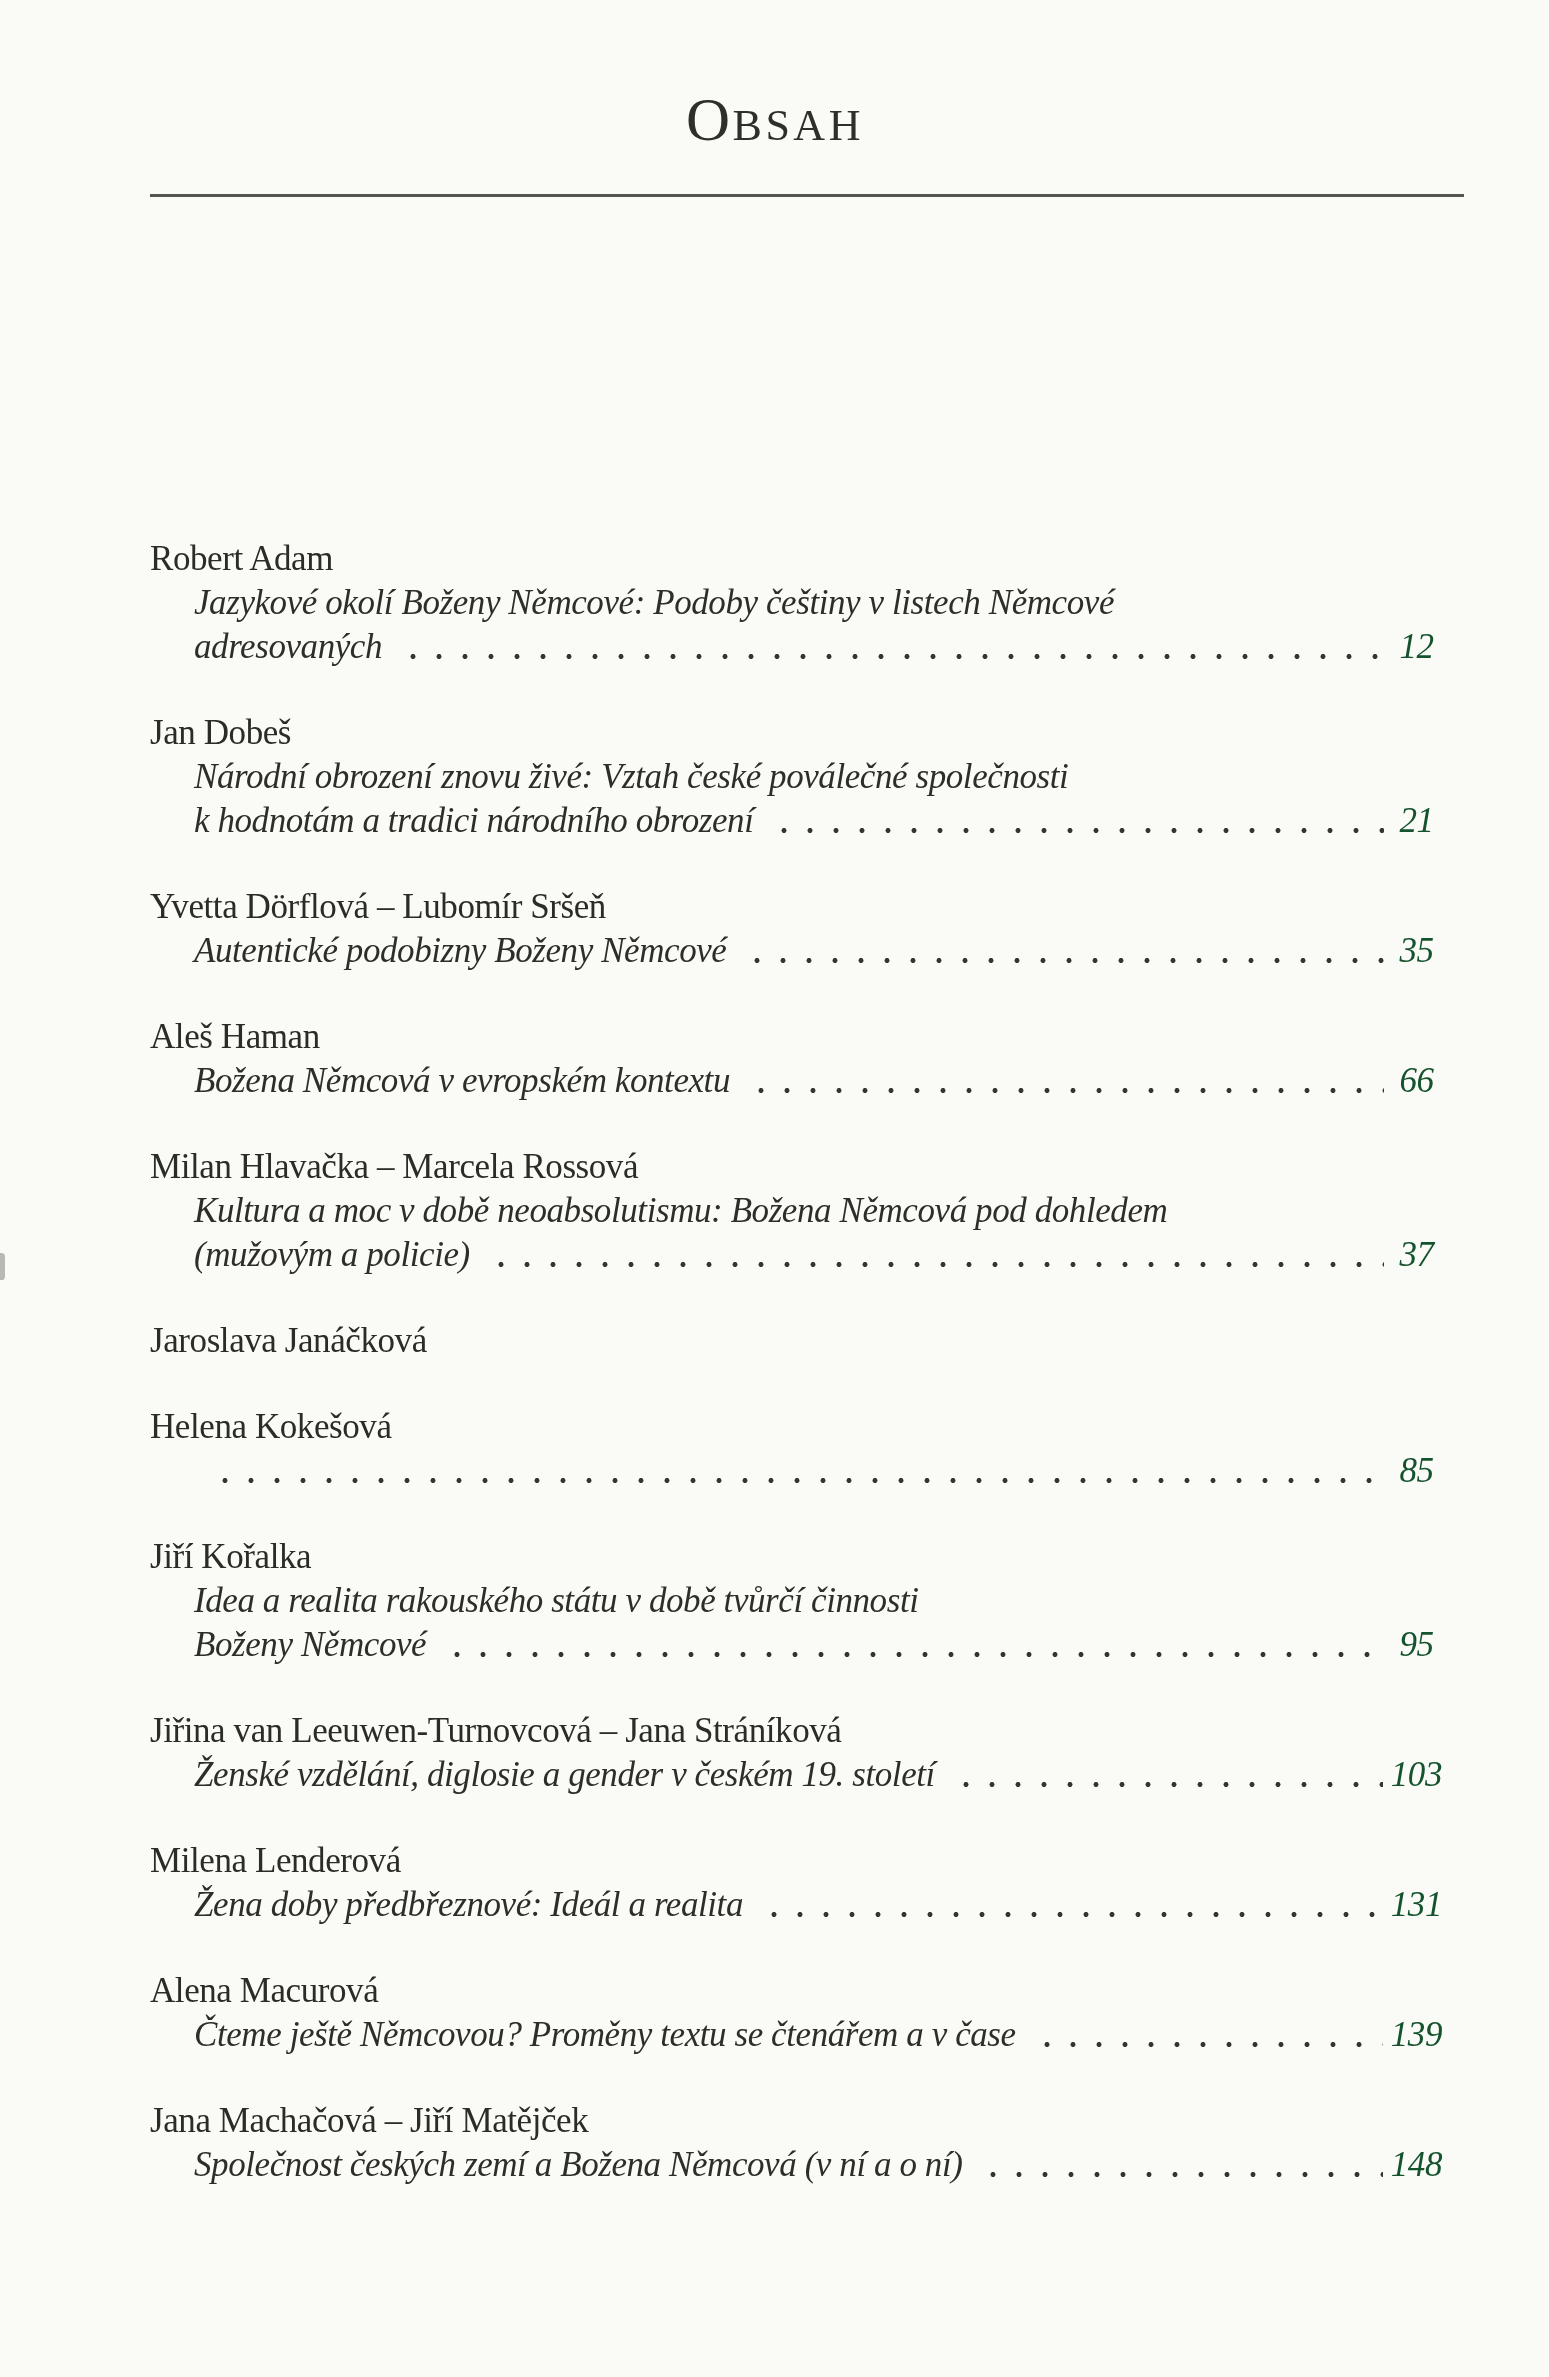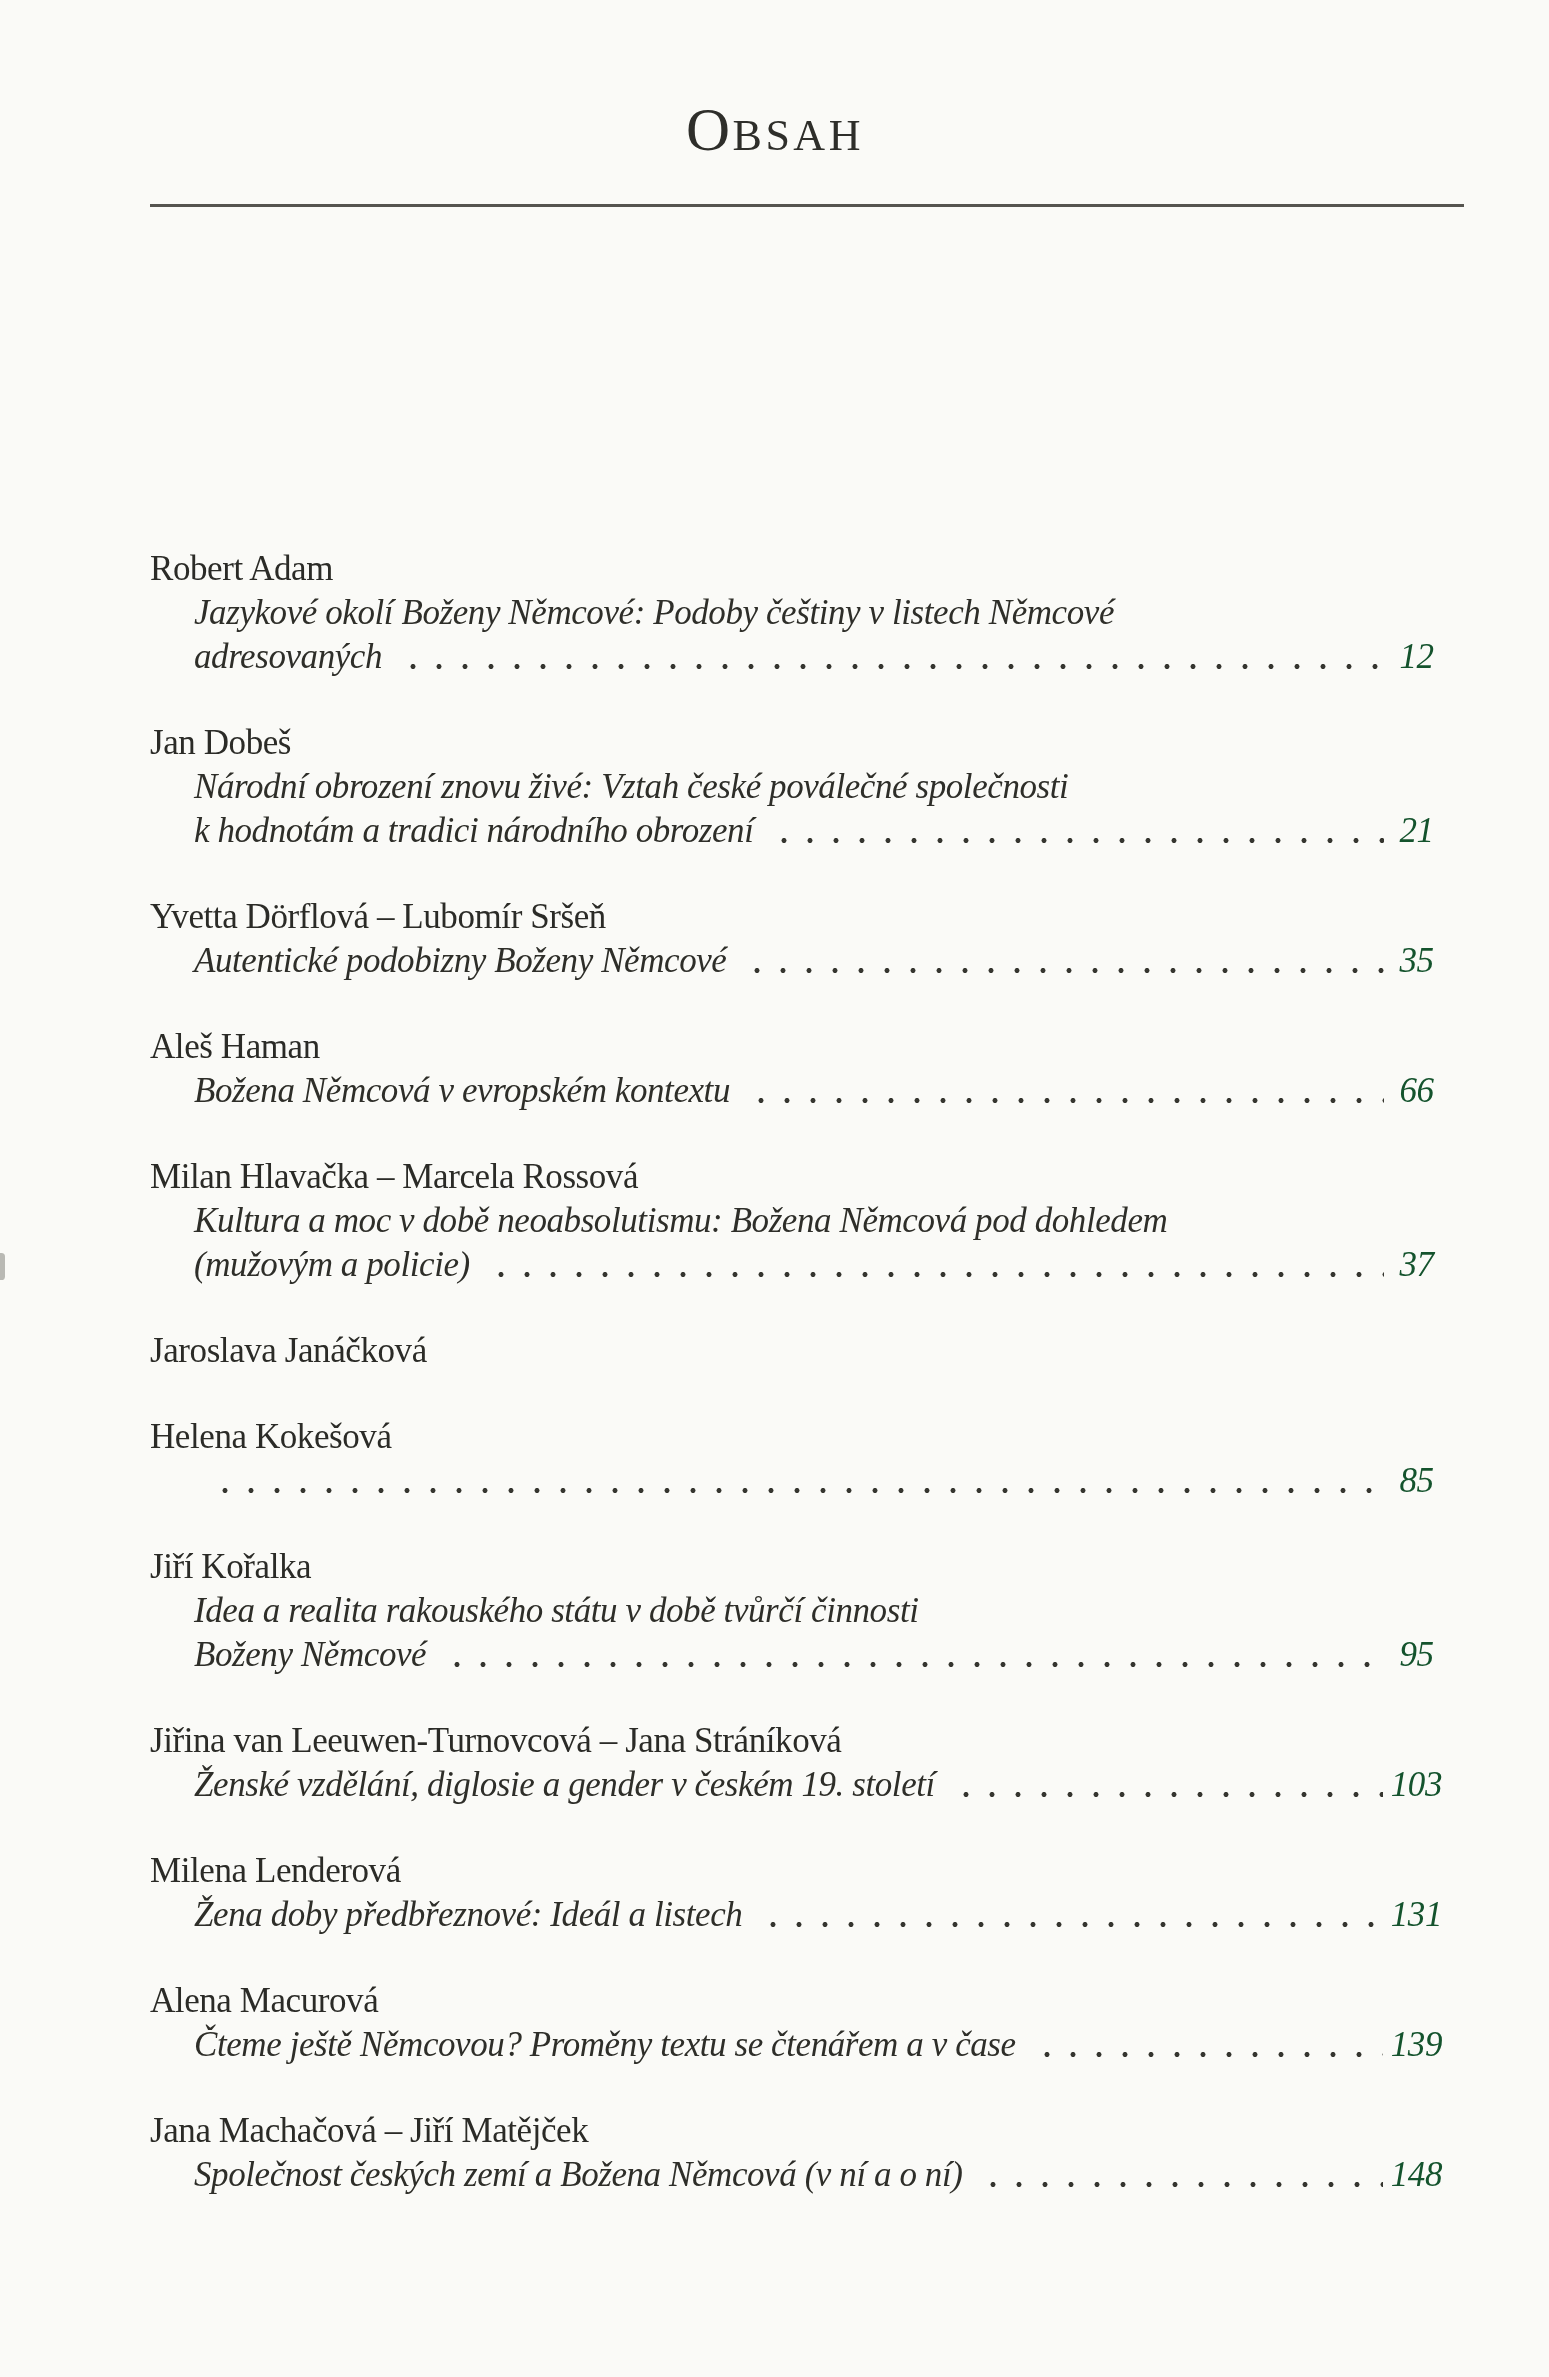--- a/index.html
+++ b/index.html
@@ -6,21 +6,21 @@
   body {
     width: 1550px;
     height: 2377px;
     background: #fafaf7;
     color: #2b2b27;
     font-family: "Liberation Serif", serif;
     position: relative;
     overflow: hidden;
   }
   .page-heading {
-    margin: 11px;
+    margin: 1px;
     padding-top: 89px;
     text-align: center;
     font-weight: normal;
     font-size: 44px;
     line-height: 60px;
     letter-spacing: 0.08em;
     text-transform: uppercase;
     color: #2e2e2a;
   }
   .page-heading::first-letter {
@@ -190,21 +190,21 @@
             <span class="leader"></span>
             <span class="page-num">103</span>
           </div>
         </div>
   </article>
 
   <article class="entry">
     <div class="entry-author">Milena Lenderová</div>
     <div class="title-lines">
           <div class="title-line">
-            <span class="title-text">Žena doby předbřeznové: Ideál a listech</span>
+            <span class="title-text">Žena doby předbřeznové: Ideál a realita</span>
             <span class="leader"></span>
             <span class="page-num">131</span>
           </div>
         </div>
   </article>
 
   <article class="entry">
     <div class="entry-author">Alena Macurová</div>
     <div class="title-lines">
           <div class="title-line">

